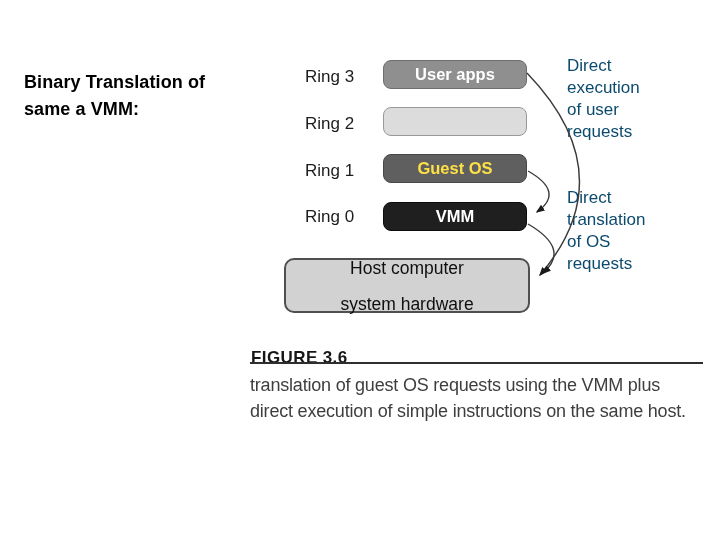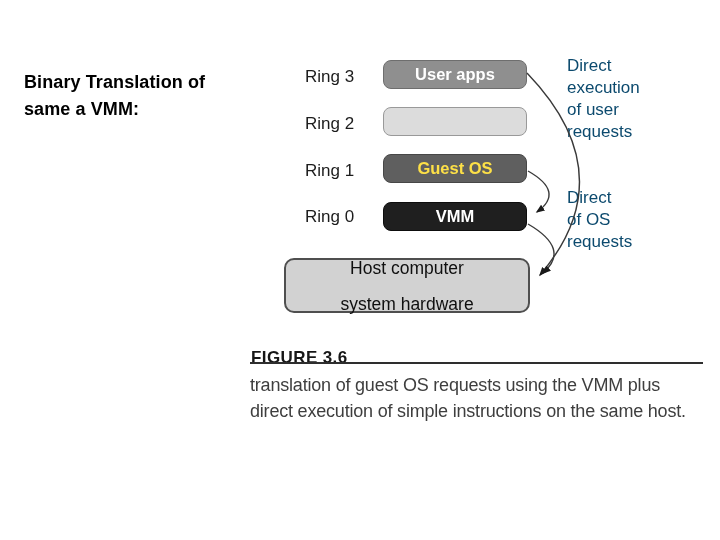--- a/index.html
+++ b/index.html
@@ -98,20 +98,21 @@
 
     <div class="annotation direct">
       <div>Direct</div>
       <div>execution</div>
       <div>of user</div>
       <div>requests</div>
     </div>
 
     <div class="annotation binary">
       <div>Direct</div>
+      <div>translation</div>
       <div>of OS</div>
       <div>requests</div>
     </div>
 
     <svg class="arrows-svg" viewBox="0 0 720 540">
       <defs>
         <marker id="ah" markerWidth="10" markerHeight="8" refX="7.5" refY="3.5" orient="auto" markerUnits="userSpaceOnUse">
           <path d="M0,0 L9,3.5 L0,7 Z" fill="#1a1a1a"></path>
         </marker>
       </defs>

